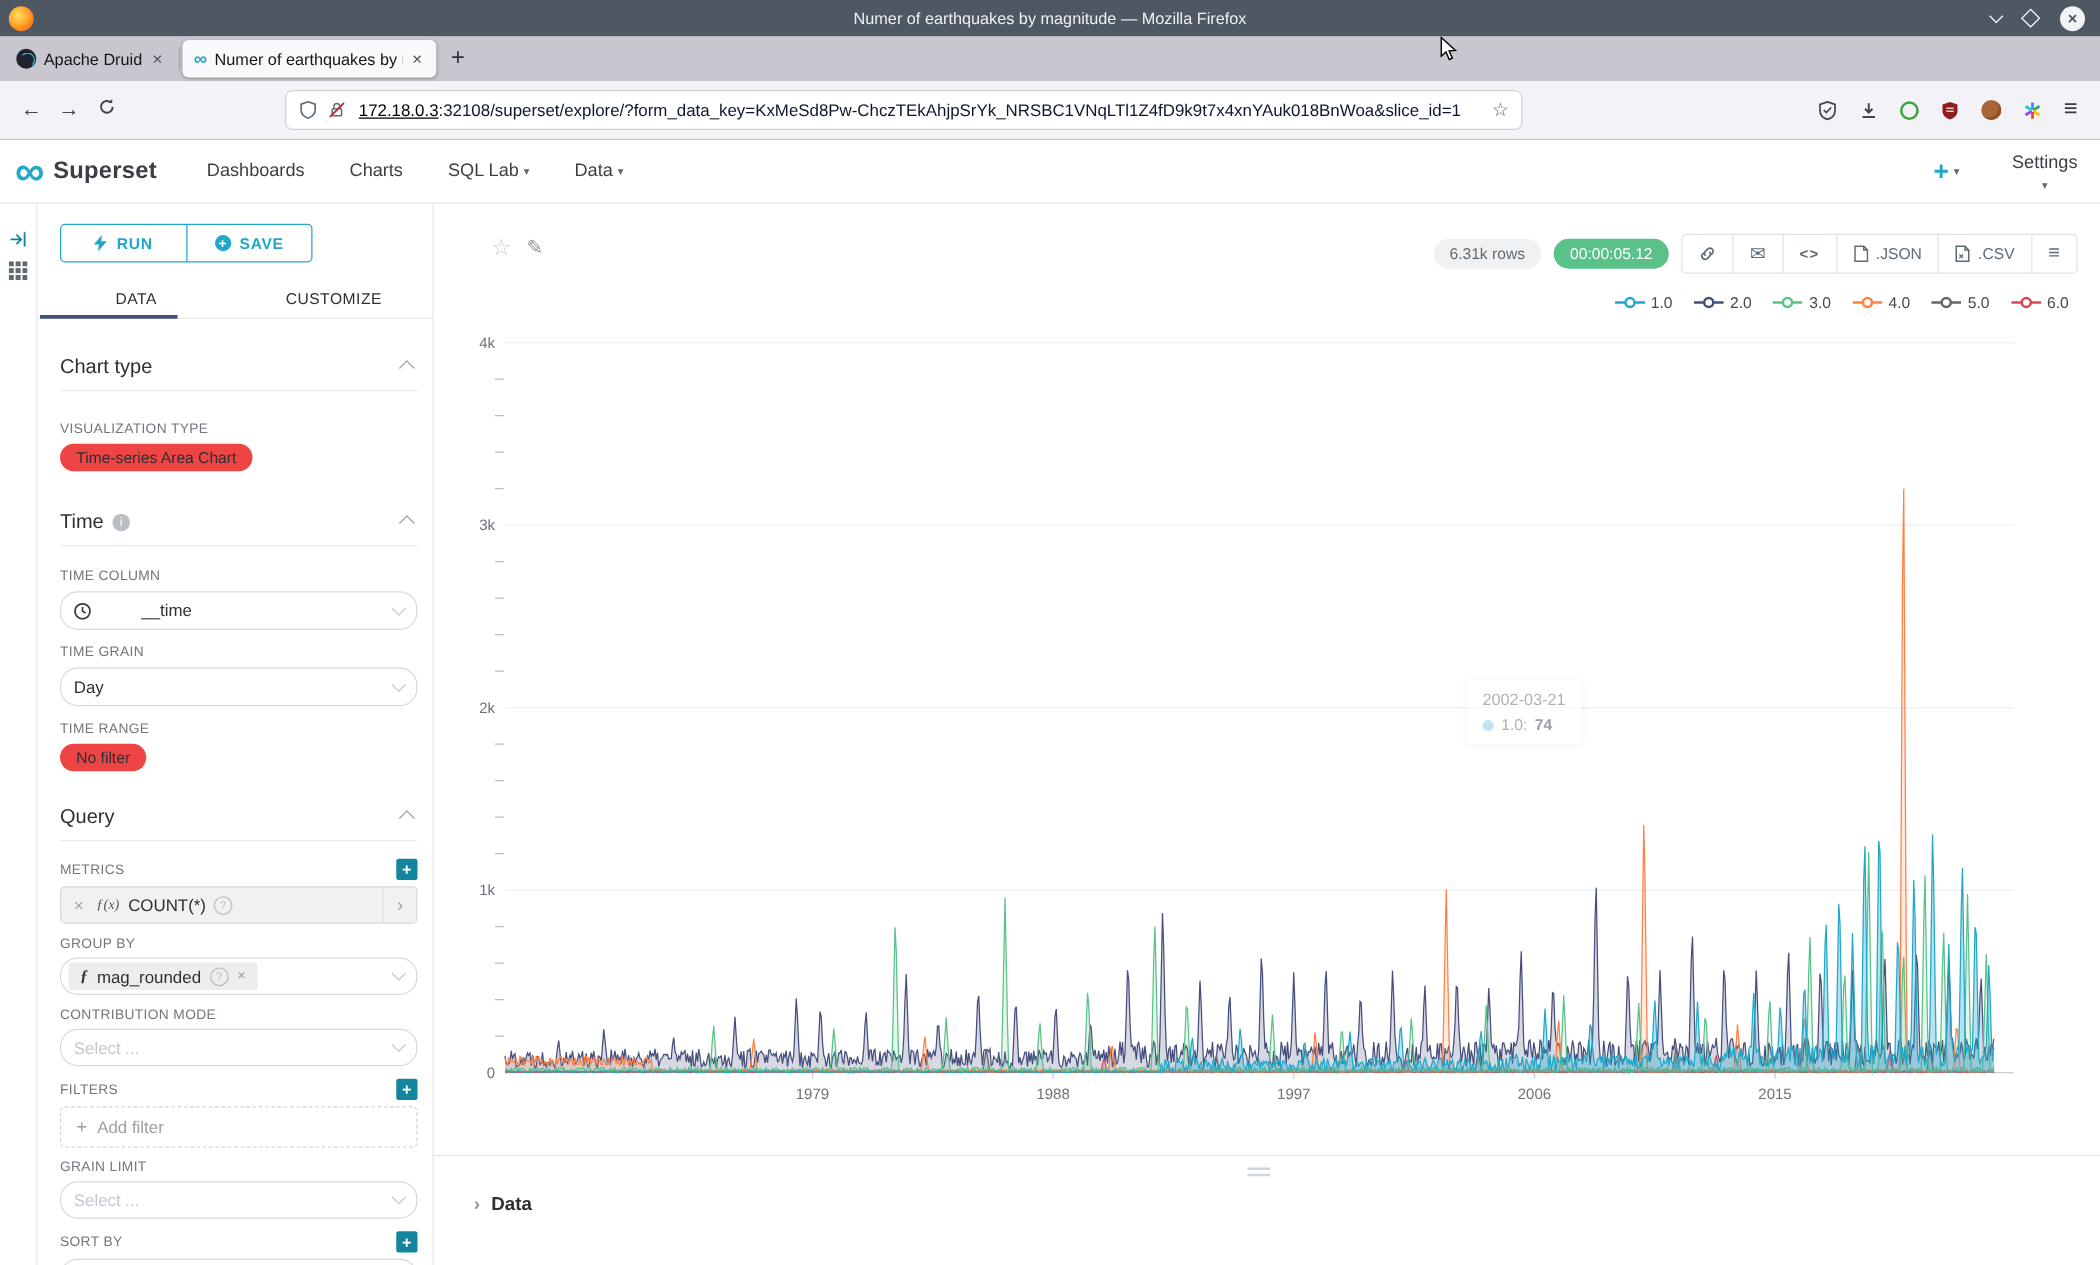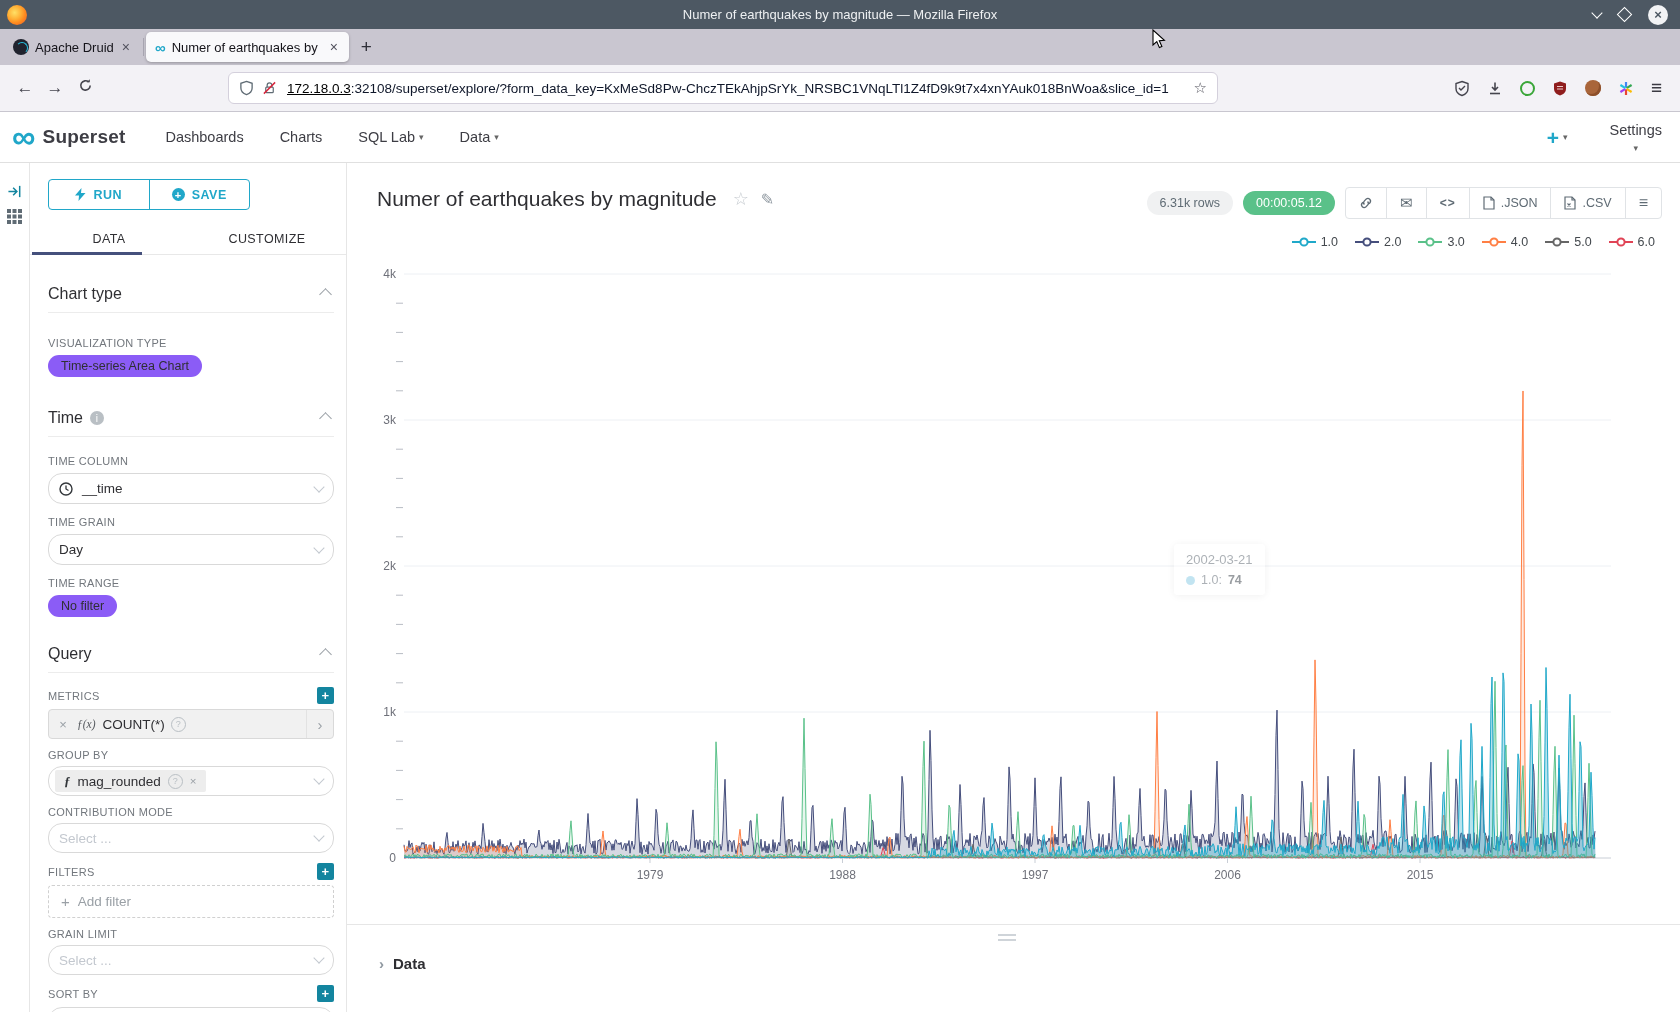--- a/index.html
+++ b/index.html
@@ -60,22 +60,22 @@
   .ptab{flex:1;display:flex;align-items:center;justify-content:center;font-size:12.5px;color:#2f2f33;letter-spacing:.4px;position:relative;}
   .ptab.active:after{content:"";position:absolute;left:2px;bottom:-1px;width:110px;height:3px;background:#45507c;}
   .sech{margin-top:30px;font-size:16px;color:#2f2f33;display:flex;align-items:center;}
   .sech .up{margin-left:auto;width:8px;height:8px;border-left:1.6px solid #9aa0a6;border-top:1.6px solid #9aa0a6;transform:rotate(45deg);margin-right:4px;}
   .sech .info{display:inline-flex;width:14px;height:14px;border-radius:50%;background:#b9bfc4;color:#fff;font-size:10px;align-items:center;justify-content:center;margin-left:7px;font-style:normal;}
   hr.sep{border:none;border-top:1px solid #ececec;margin:9px 0 0 0;}
   .lbl{margin-top:18px;font-size:11px;color:#72777d;letter-spacing:.3px;display:flex;align-items:center;}
   .sec-q .lbl{margin-top:10px;}
   .ctl{margin-top:6px;}
   .sec-q .ctl{margin-top:5px;}
-  .pill{display:inline-block;background:#8b5cf6;border-radius:12px;padding:4px 13px;font-size:12.5px;color:#2f2f33;}
-  .sel{height:31px;border:1px solid #d9d9d9;border-radius:14px;display:flex;align-items:center;padding:0 10px;box-sizing:border-box;background:#fff;}
+  .pill{display:inline-block;background:#ef4444;border-radius:12px;padding:4px 13px;font-size:12.5px;color:#2f2f33;}
+  .sel{height:31px;border:1px solid #d9d9d9;border-radius:14px;display:flex;align-items:center;padding:0 10px;box-sizing:border-box;background:#fff;gap:31px;}
   .sel .val{color:#2f2f33;font-size:13.5px;}
   .sel .ph{color:#c3c8cf;font-size:13.5px;}
   .sel .dchev{margin-left:auto;width:7px;height:7px;border-right:1.4px solid #c3c8cf;border-bottom:1.4px solid #c3c8cf;transform:rotate(45deg);margin-top:-4px;}
   .clockwrap{margin-right:9px;display:flex;}
   .addbtn{margin-left:auto;width:17px;height:17px;background:#13859f;border-radius:2px;color:#fff;display:flex;align-items:center;justify-content:center;font-size:13px;font-weight:bold;}
   .metricpill{height:30px;border:1px solid #d9d9d9;background:#f1f1f1;border-radius:4px;display:flex;align-items:center;box-sizing:border-box;}
   .metricpill .x{width:28px;text-align:center;color:#9aa0a6;font-size:13px;}
   .metricpill .fx{font-style:italic;font-size:11.5px;color:#55595e;margin-right:7px;font-family:"Liberation Serif",serif;}
   .metricpill .mv{font-size:13.5px;color:#2f2f33;}
   .metricpill .arr{margin-left:auto;width:26px;text-align:center;color:#9aa0a6;font-size:15px;border-left:1px solid #e2e2e2;align-self:stretch;display:flex;align-items:center;justify-content:center;}
@@ -355,21 +355,20 @@
         <div class="lbl">
           <span>SORT BY</span>
           <span class="addbtn">+</span>
         </div>
         <div class="ctl sel" style="height:30px;"></div>
       </div>
     </div>
 
     <div class="chart-panel">
       <div class="c-head">
-        <span class="c-title">Numer of earthquakes by magnitude</span>
         <span class="c-star">☆</span>
         <span class="c-pencil">✎</span>
       </div>
       <div class="c-right">
         <span class="badge">6.31k rows</span>
         <span class="badge green">00:00:05.12</span>
         <div class="btn-group">
           <div>
             <svg width="14" height="14" viewBox="0 0 16 16">
                 <path d="M6.2 9.8 a3 3 0 0 1 0-4.2 l2.1-2.1 a3 3 0 0 1 4.2 4.2 l-1.2 1.2 M9.8 6.2 a3 3 0 0 1 0 4.2 l-2.1 2.1 a3 3 0 0 1-4.2-4.2 l1.2-1.2" fill="none" stroke="#5f6b74" stroke-width="1.5"></path>

